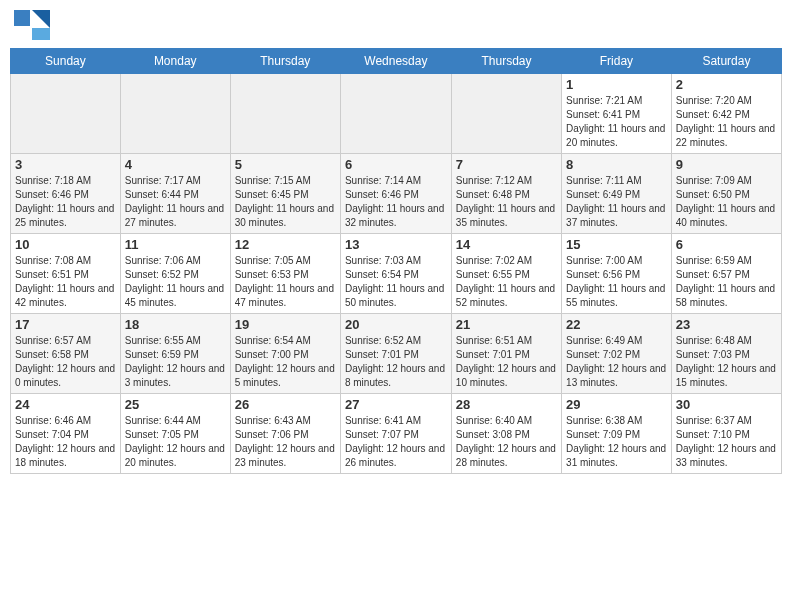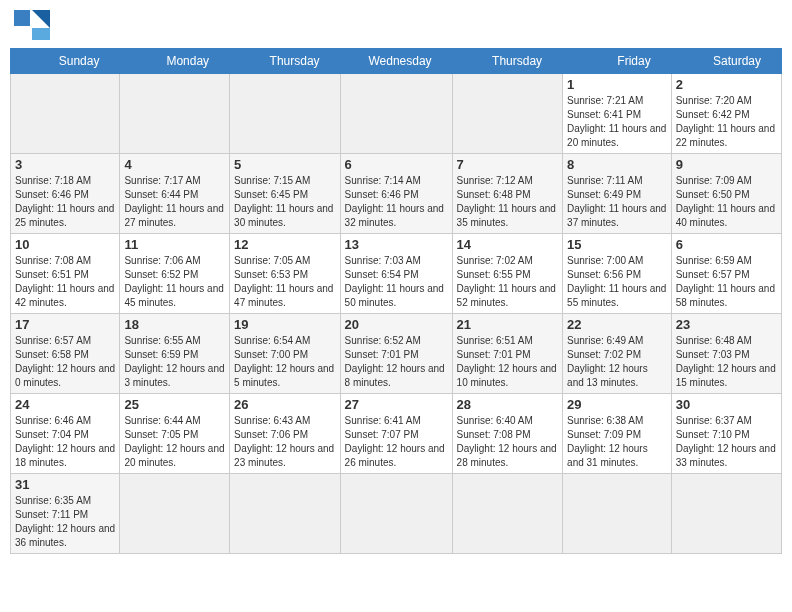--- a/index.html
+++ b/index.html
@@ -49,22 +49,22 @@
       color: #555;
     }
     .calendar {
       width: 100%;
       border-collapse: collapse;
       font-size: 11px;
     }
     .calendar th {
       background: #3a7fc1;
       color: #fff;
-      padding: 5px 20px;
-      text-align: right;
+      padding: 5px 4px;
+      text-align: center;
       font-size: 12px;
       font-weight: normal;
       border: 1px solid #3a7fc1;
     }
     .calendar td {
       border: 1px solid #ccc;
       vertical-align: top;
       padding: 3px 4px;
       width: 113px;
       min-height: 70px;
@@ -297,44 +297,30 @@
         </td>
         <td>
           <span class="day-num">27</span>
           <div class="day-info">Sunrise: 6:41 AM
 Sunset: 7:07 PM
 Daylight: 12 hours and 26 minutes.</div>
         </td>
         <td>
           <span class="day-num">28</span>
           <div class="day-info">Sunrise: 6:40 AM
-Sunset: 7:08 PM
+Sunset: 3:08 PM
 Daylight: 12 hours and 28 minutes.</div>
         </td>
         <td>
           <span class="day-num">29</span>
           <div class="day-info">Sunrise: 6:38 AM
 Sunset: 7:09 PM
 Daylight: 12 hours and 31 minutes.</div>
         </td>
         <td>
           <span class="day-num">30</span>
           <div class="day-info">Sunrise: 6:37 AM
 Sunset: 7:10 PM
 Daylight: 12 hours and 33 minutes.</div>
         </td>
       </tr>
-      <tr>
-        <td class="row-shade">
-          <span class="day-num">31</span>
-          <div class="day-info">Sunrise: 6:35 AM
-Sunset: 7:11 PM
-Daylight: 12 hours and 36 minutes.</div>
-        </td>
-        <td class="empty"></td>
-        <td class="empty"></td>
-        <td class="empty"></td>
-        <td class="empty"></td>
-        <td class="empty"></td>
-        <td class="empty"></td>
-      </tr>
     </tbody>
 </table>
 
 </body></html>

